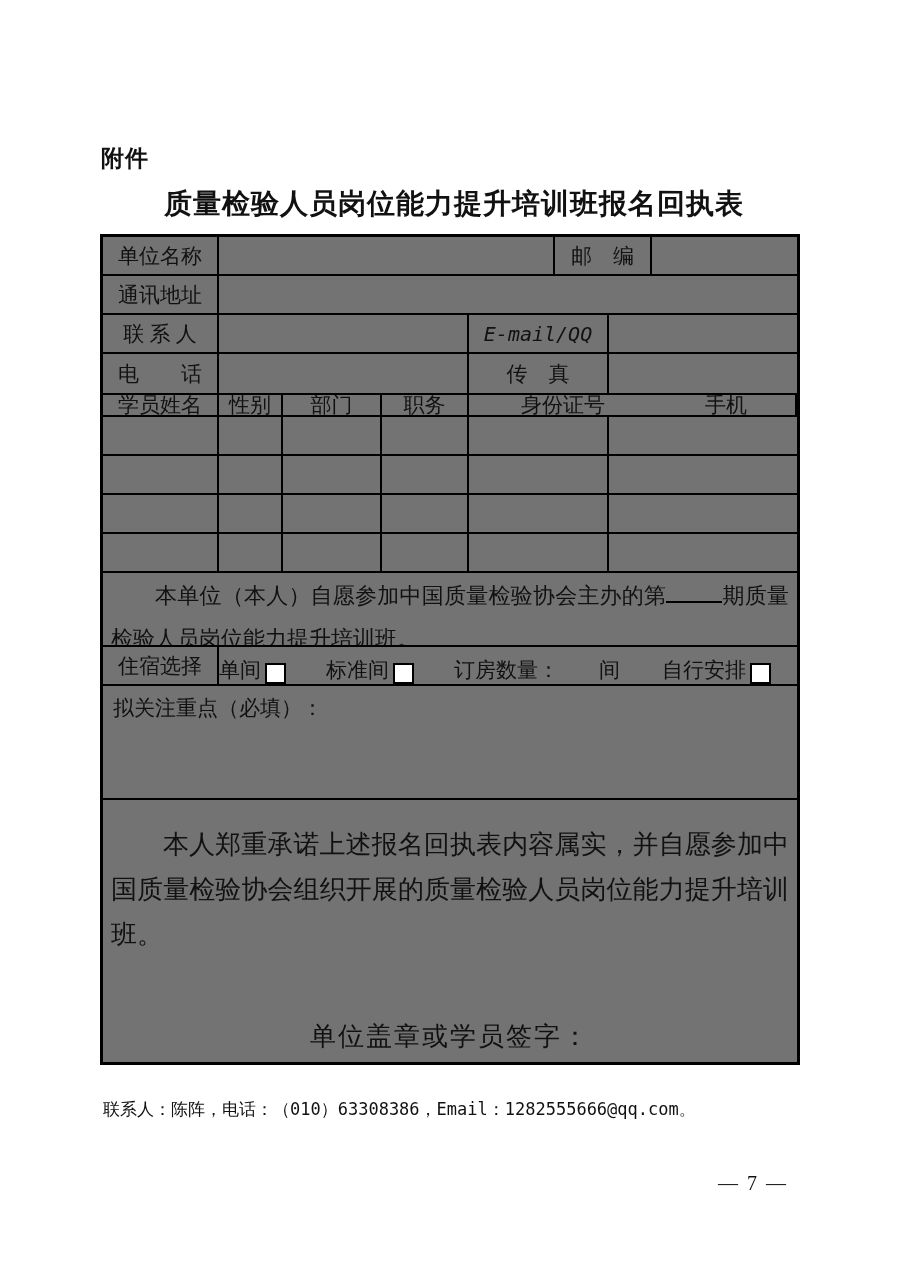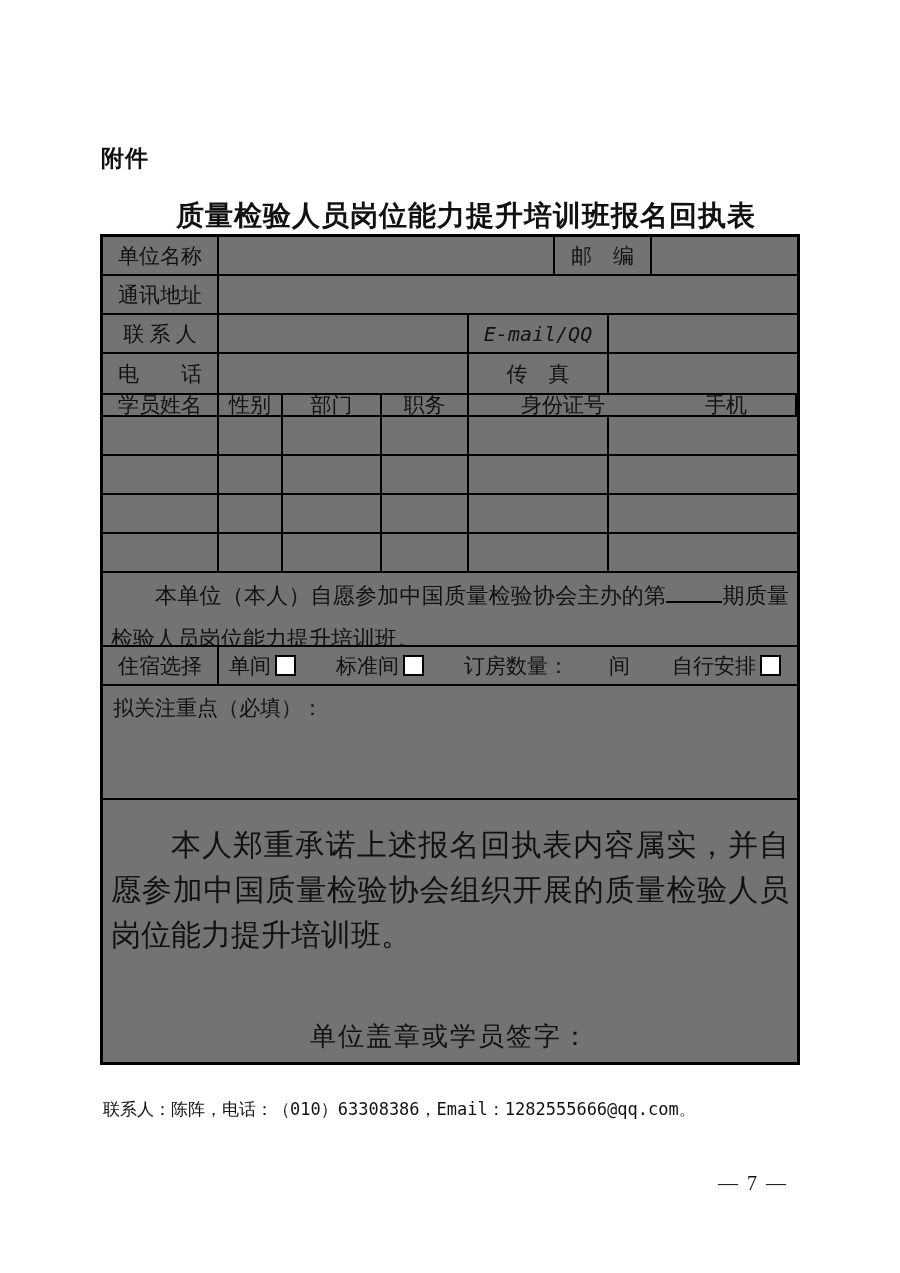--- a/index.html
+++ b/index.html
@@ -13,21 +13,21 @@
     box-sizing:border-box;
     border-radius:25px;
   }
   .attachment{
     position:absolute;left:101px;top:143px;
     font-family:"DejaVu Sans","Liberation Sans",sans-serif;
     font-weight:bold;font-size:23px;letter-spacing:1px;
   }
   .title{
     position:absolute;left:103px;top:181px;width:694px;
-    margin:16px;text-align:center;
+    margin:4px;text-align:center;
     font-family:"DejaVu Sans","Liberation Sans",sans-serif;
     font-weight:bold;font-size:28px;letter-spacing:1px;
   }
   .form-table{
     position:absolute;left:100px;top:234px;
     width:694px;
     border:3px solid #000;
     background:#737373;
   }
   .row{display:flex;width:694px;}
@@ -66,21 +66,21 @@
   .gap40{display:inline-block;width:40px;}
   .gap42{display:inline-block;width:42px;}
   .focus-cell{
     padding:8px 10px 16px 10px;
     font-size:21px;
     text-align:left;
   }
   .commit-cell{padding:22px 8px 0 8px;}
   .commit-para{
     text-align:justify;text-indent:2em;
-    line-height:45px;font-size:30px;
+    line-height:45px;font-size:26px;
     margin:0;
   }
   .sign-line{
     text-align:center;font-size:26px;
     margin-top:62px;letter-spacing:2px;
   }
   .date-line{
     text-align:right;font-size:22px;
     padding-right:55px;margin-top:14px;letter-spacing:1px;
   }
@@ -179,21 +179,21 @@
       <div class="cell w140 h39"></div>
       <div class="cell w188 h39 last"></div>
     </div>
 
     <div class="row">
       <div class="cell wfull h90 last blockcell para"><span>本单位（本人）自愿参加中国质量检验协会主办的第</span><span class="blank-underline"></span><span>期质量检验人员岗位能力提升培训班。</span></div>
     </div>
 
     <div class="row">
       <div class="cell w116 h39">住宿选择</div>
-      <div class="cell w578 h39 last" style="justify-content:flex-start;padding-left:10px;"><span>单间</span><span class="cbx"></span><span class="gap40"></span><span>标准间</span><span class="cbx"></span><span class="gap40"></span><span>订房数量：</span><span class="gap40"></span><span>间</span><span class="gap42"></span><span>自行安排</span><span class="cbx"></span></div>
+      <div class="cell w578 h39 last" style="justify-content:flex-start;align-items:flex-end;"><span>单间</span><span class="cbx"></span><span class="gap40"></span><span>标准间</span><span class="cbx"></span><span class="gap40"></span><span>订房数量：</span><span class="gap40"></span><span>间</span><span class="gap42"></span><span>自行安排</span><span class="cbx"></span></div>
     </div>
 
     <div class="row">
       <div class="cell wfull h114 last blockcell focus-cell">拟关注重点（必填）：</div>
     </div>
 
     <div class="row lastrow">
       <div class="cell wfull h262 last blockcell commit-cell">
         <p class="commit-para">本人郑重承诺上述报名回执表内容属实，并自愿参加中国质量检验协会组织开展的质量检验人员岗位能力提升培训班。</p>
         <div class="sign-line">单位盖章或学员签字：</div>

